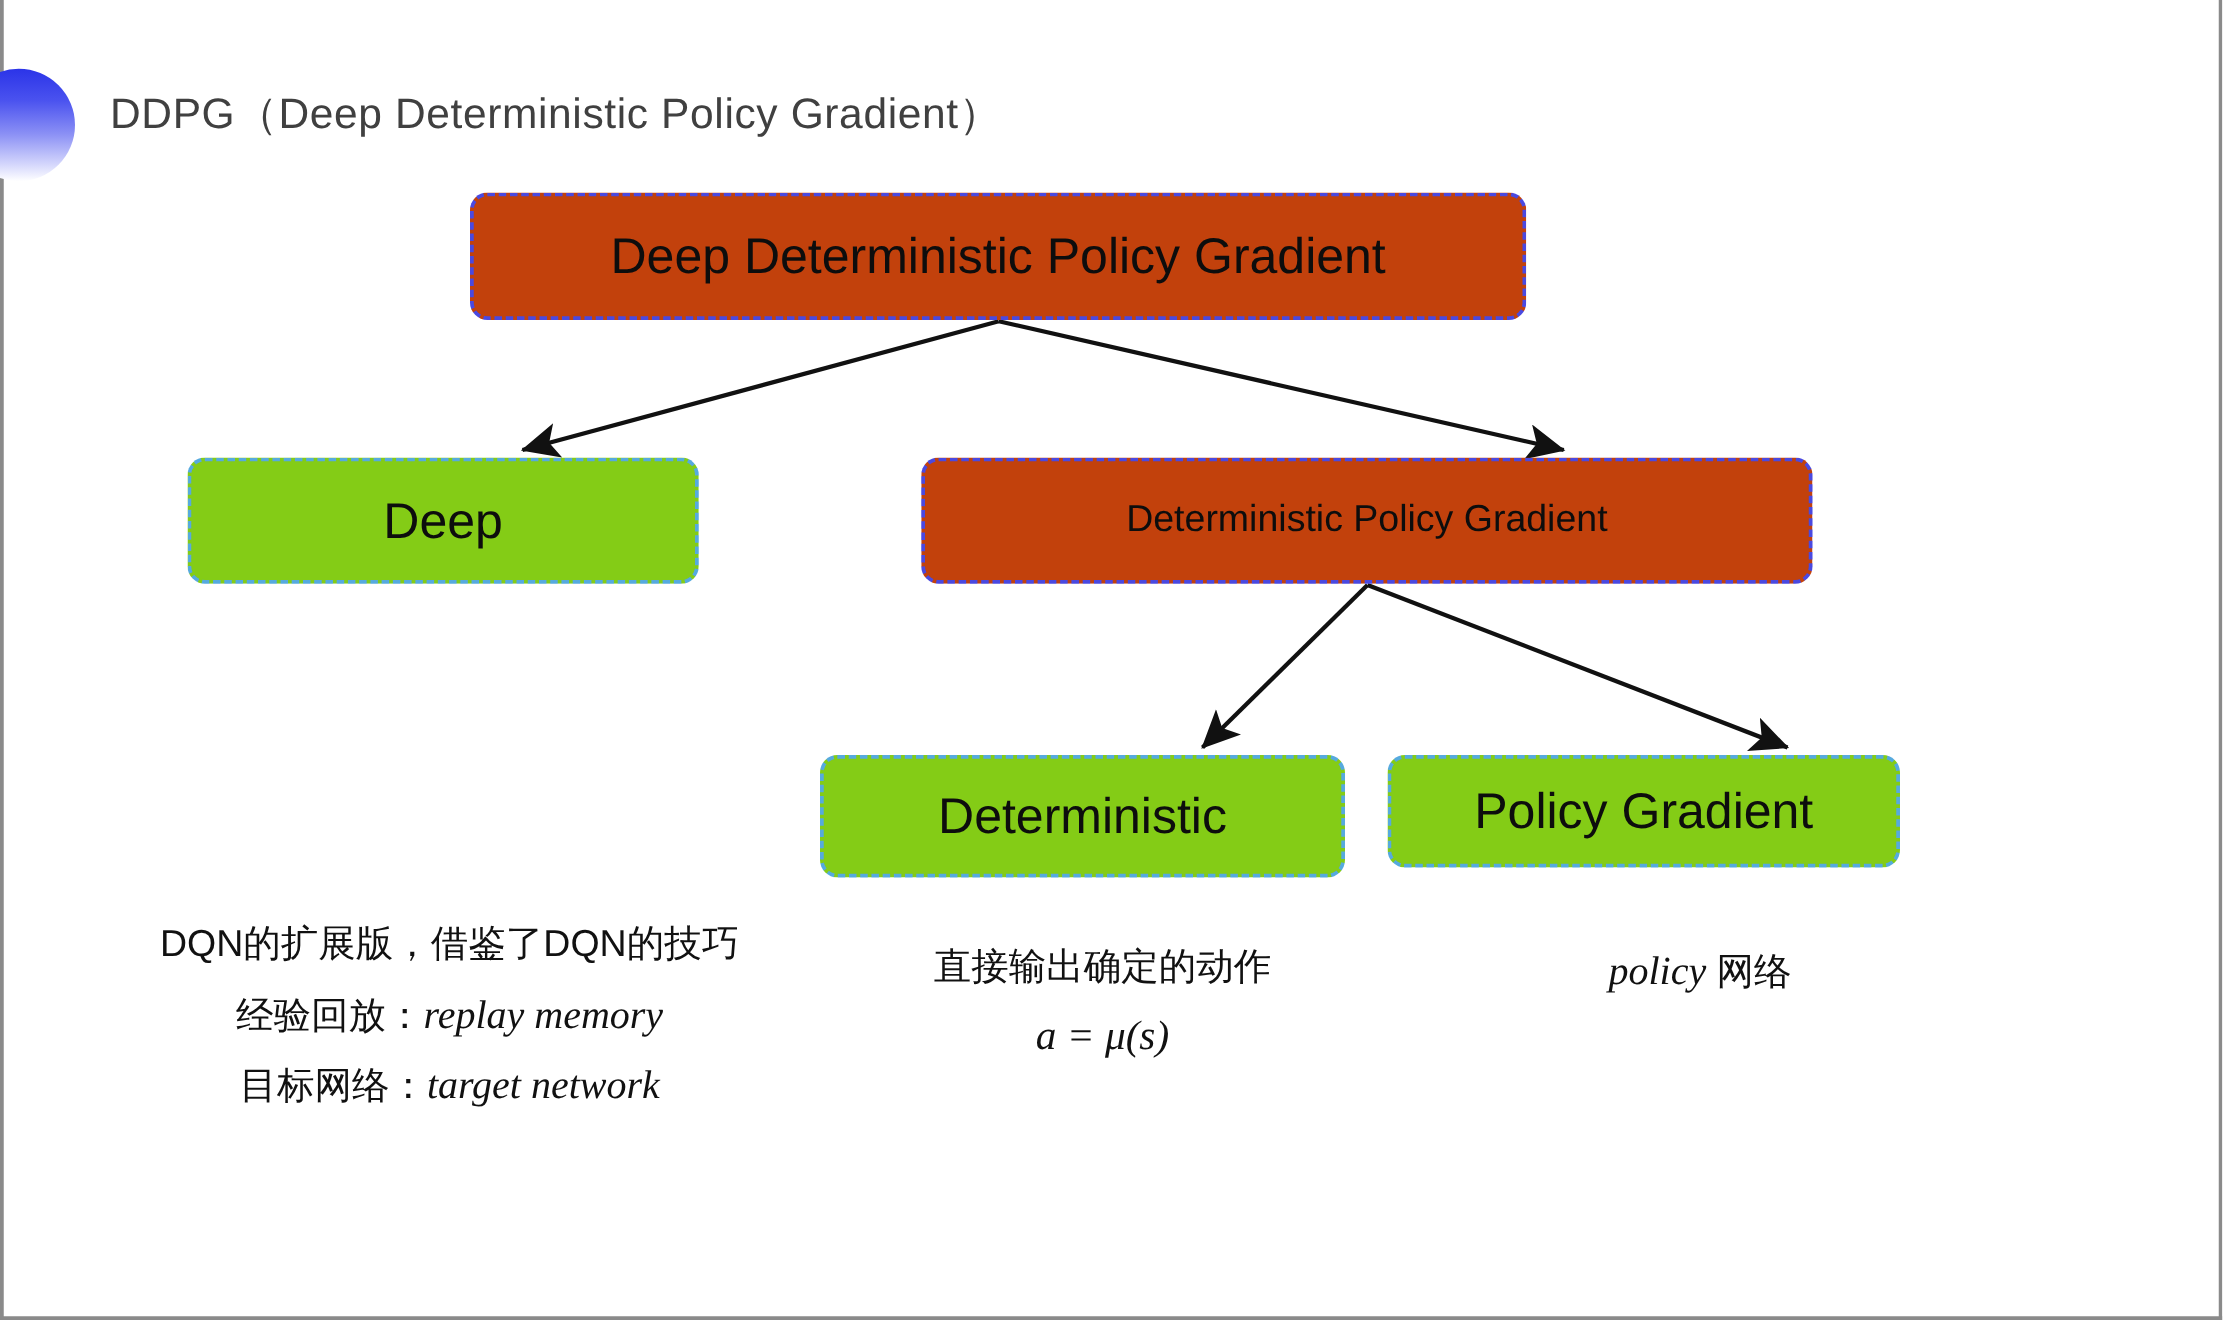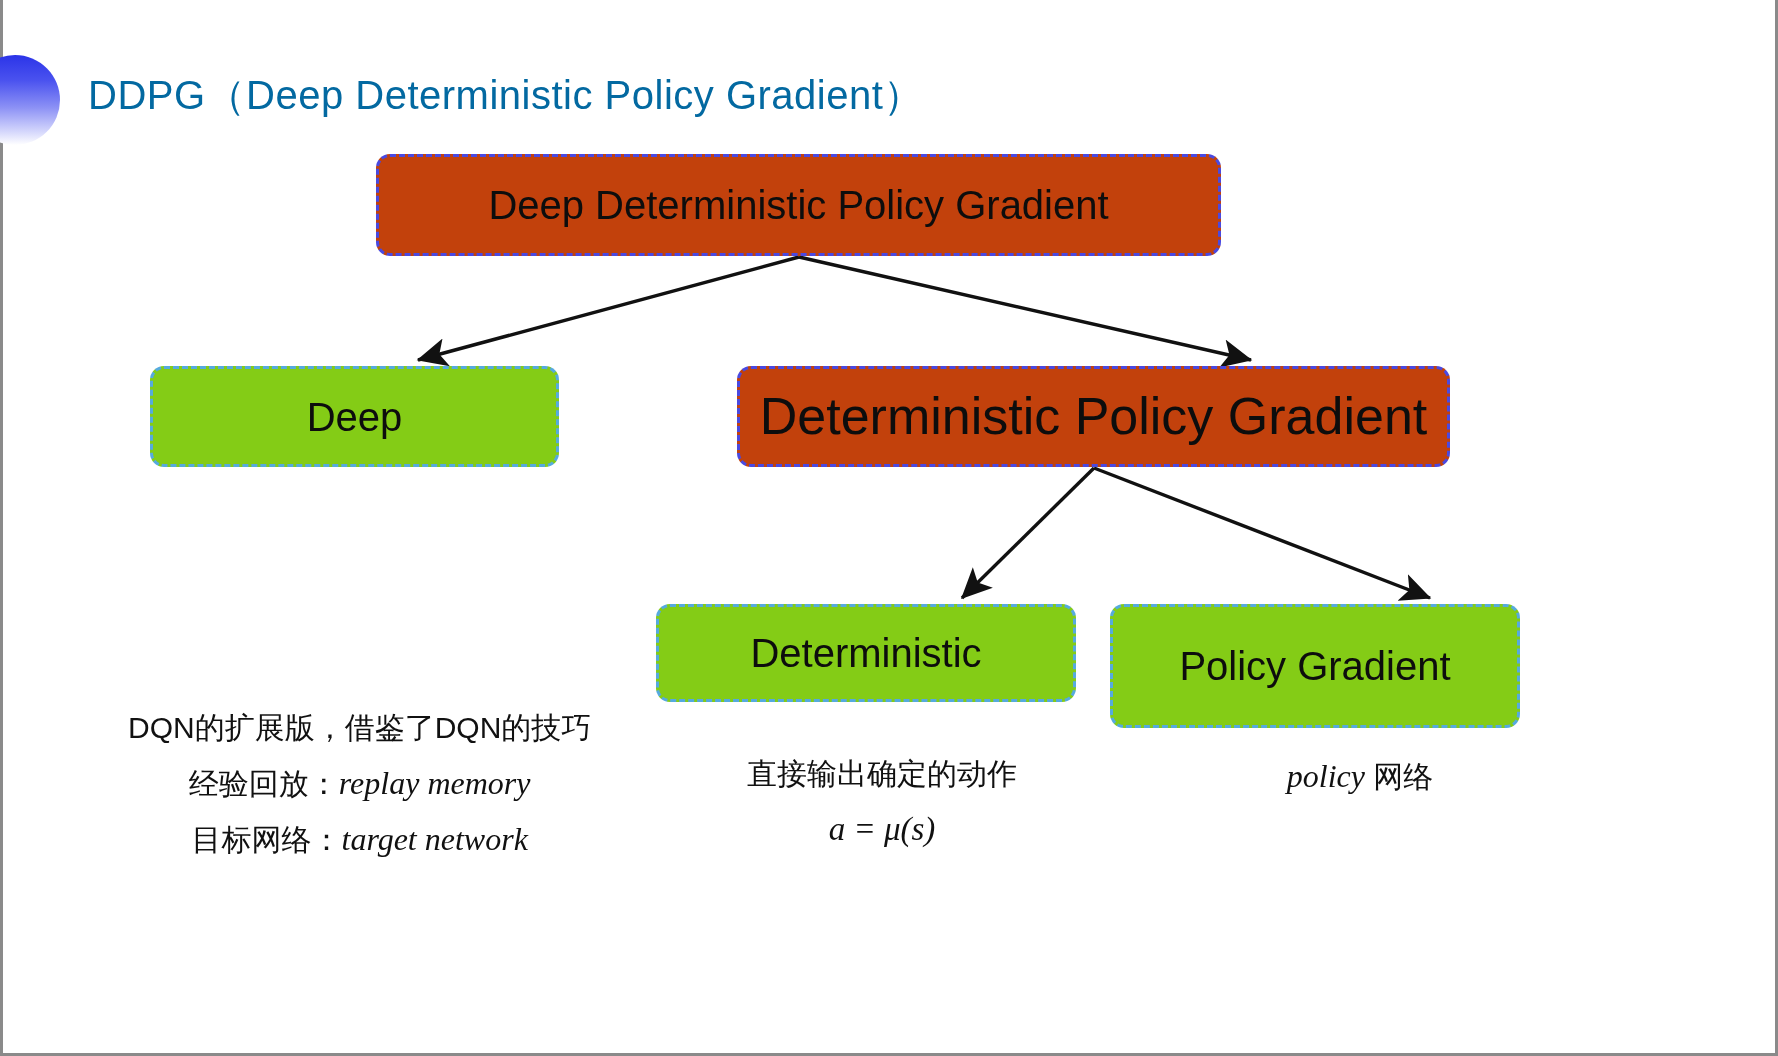--- a/index.html
+++ b/index.html
@@ -40,23 +40,23 @@
     top: 55px;
     width: 90px;
     height: 90px;
     border-radius: 50%;
     background: linear-gradient(to bottom, #2b34e8 0%, #4a52ef 28%, #8b90f5 58%, #d7d9fc 86%, #ffffff 100%);
   }
   #page-title {
     position: absolute;
     left: 88px;
     top: 68px;
-    font-size: 40px;
+    font-size: 34px;
     font-weight: 400;
-    color: #0369a1;
+    color: #404040;
     letter-spacing: 0.5px;
     white-space: nowrap;
   }
 
   
   .node {
     position: absolute;
     box-sizing: border-box;
     border-radius: 14px;
     display: flex;
@@ -70,23 +70,23 @@
     background: #c2410c;
     border: 3px dashed #4a49e0;
   }
   .node.cyan {
     background: #84cc16;
     border: 3px dashed #56aade;
   }
 
   #node-root   { left: 376px; top: 154px; width: 845px; height: 102px; font-size: 40px; }
   #node-deep   { left: 150px; top: 366px; width: 409px; height: 101px; font-size: 40px; }
-  #node-dpg    { left: 737px; top: 366px; width: 713px; height: 101px; font-size: 52px; }
+  #node-dpg    { left: 737px; top: 366px; width: 713px; height: 101px; font-size: 30px; }
   #node-det    { left: 628px; top: 604px; width: 420px; height: 98px;  font-size: 40px; margin-left: 28px; }
-  #node-pg     { left: 1110px; top: 604px; width: 410px; height: 124px; font-size: 40px; justify-content: center; }
+  #node-pg     { left: 1110px; top: 604px; width: 410px; height: 90px; font-size: 40px; justify-content: center; }
 
   
   #arrows {
     position: absolute;
     left: 0; top: 0;
     width: 1778px;
     height: 1056px;
     pointer-events: none;
   }
 
@@ -97,21 +97,21 @@
     font-size: 30px;
     line-height: 1.75;
     white-space: nowrap;
   }
   .caption .ln { display: block; }
   .mathitalic {
     font-family: "Liberation Serif", "DejaVu Serif", serif;
     font-style: italic;
     font-size: 32px;
   }
-  #caption-left      { left: 128px; top: 702px; text-align: center; }
+  #caption-left      { left: 128px; top: 730px; text-align: center; }
   #caption-left .ln-1 { text-align: left; }
   #caption-left .ln-2,
   #caption-left .ln-3 { text-align: center; }
   #caption-middle    { left: 742px; top: 748px; width: 280px; text-align: center; }
   #caption-right     { left: 1240px; top: 748px; width: 240px; text-align: center; }
   .formula {
     font-family: "Liberation Serif", "DejaVu Serif", serif;
     font-style: italic;
     font-size: 33px;
   }

